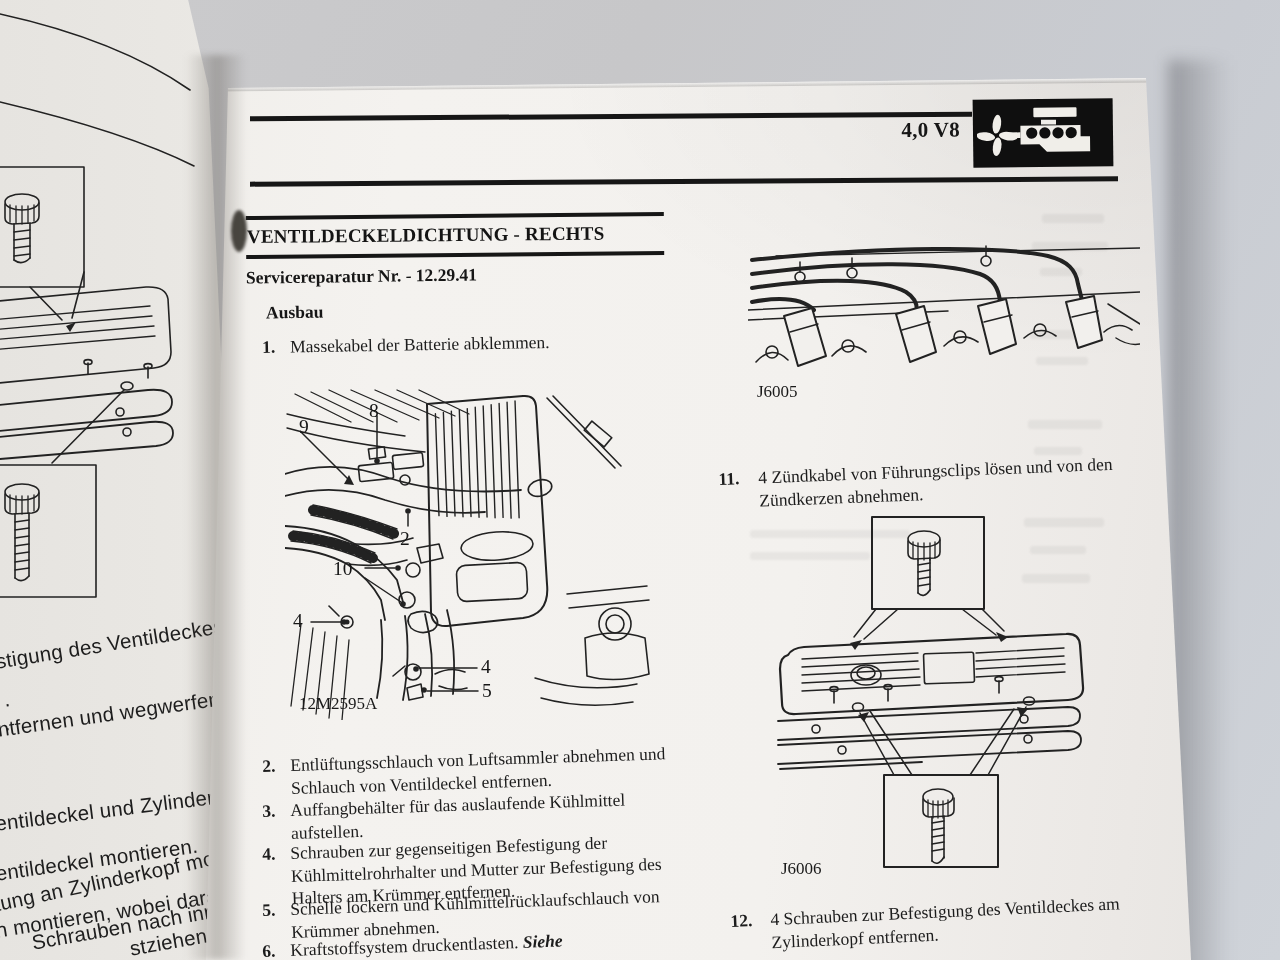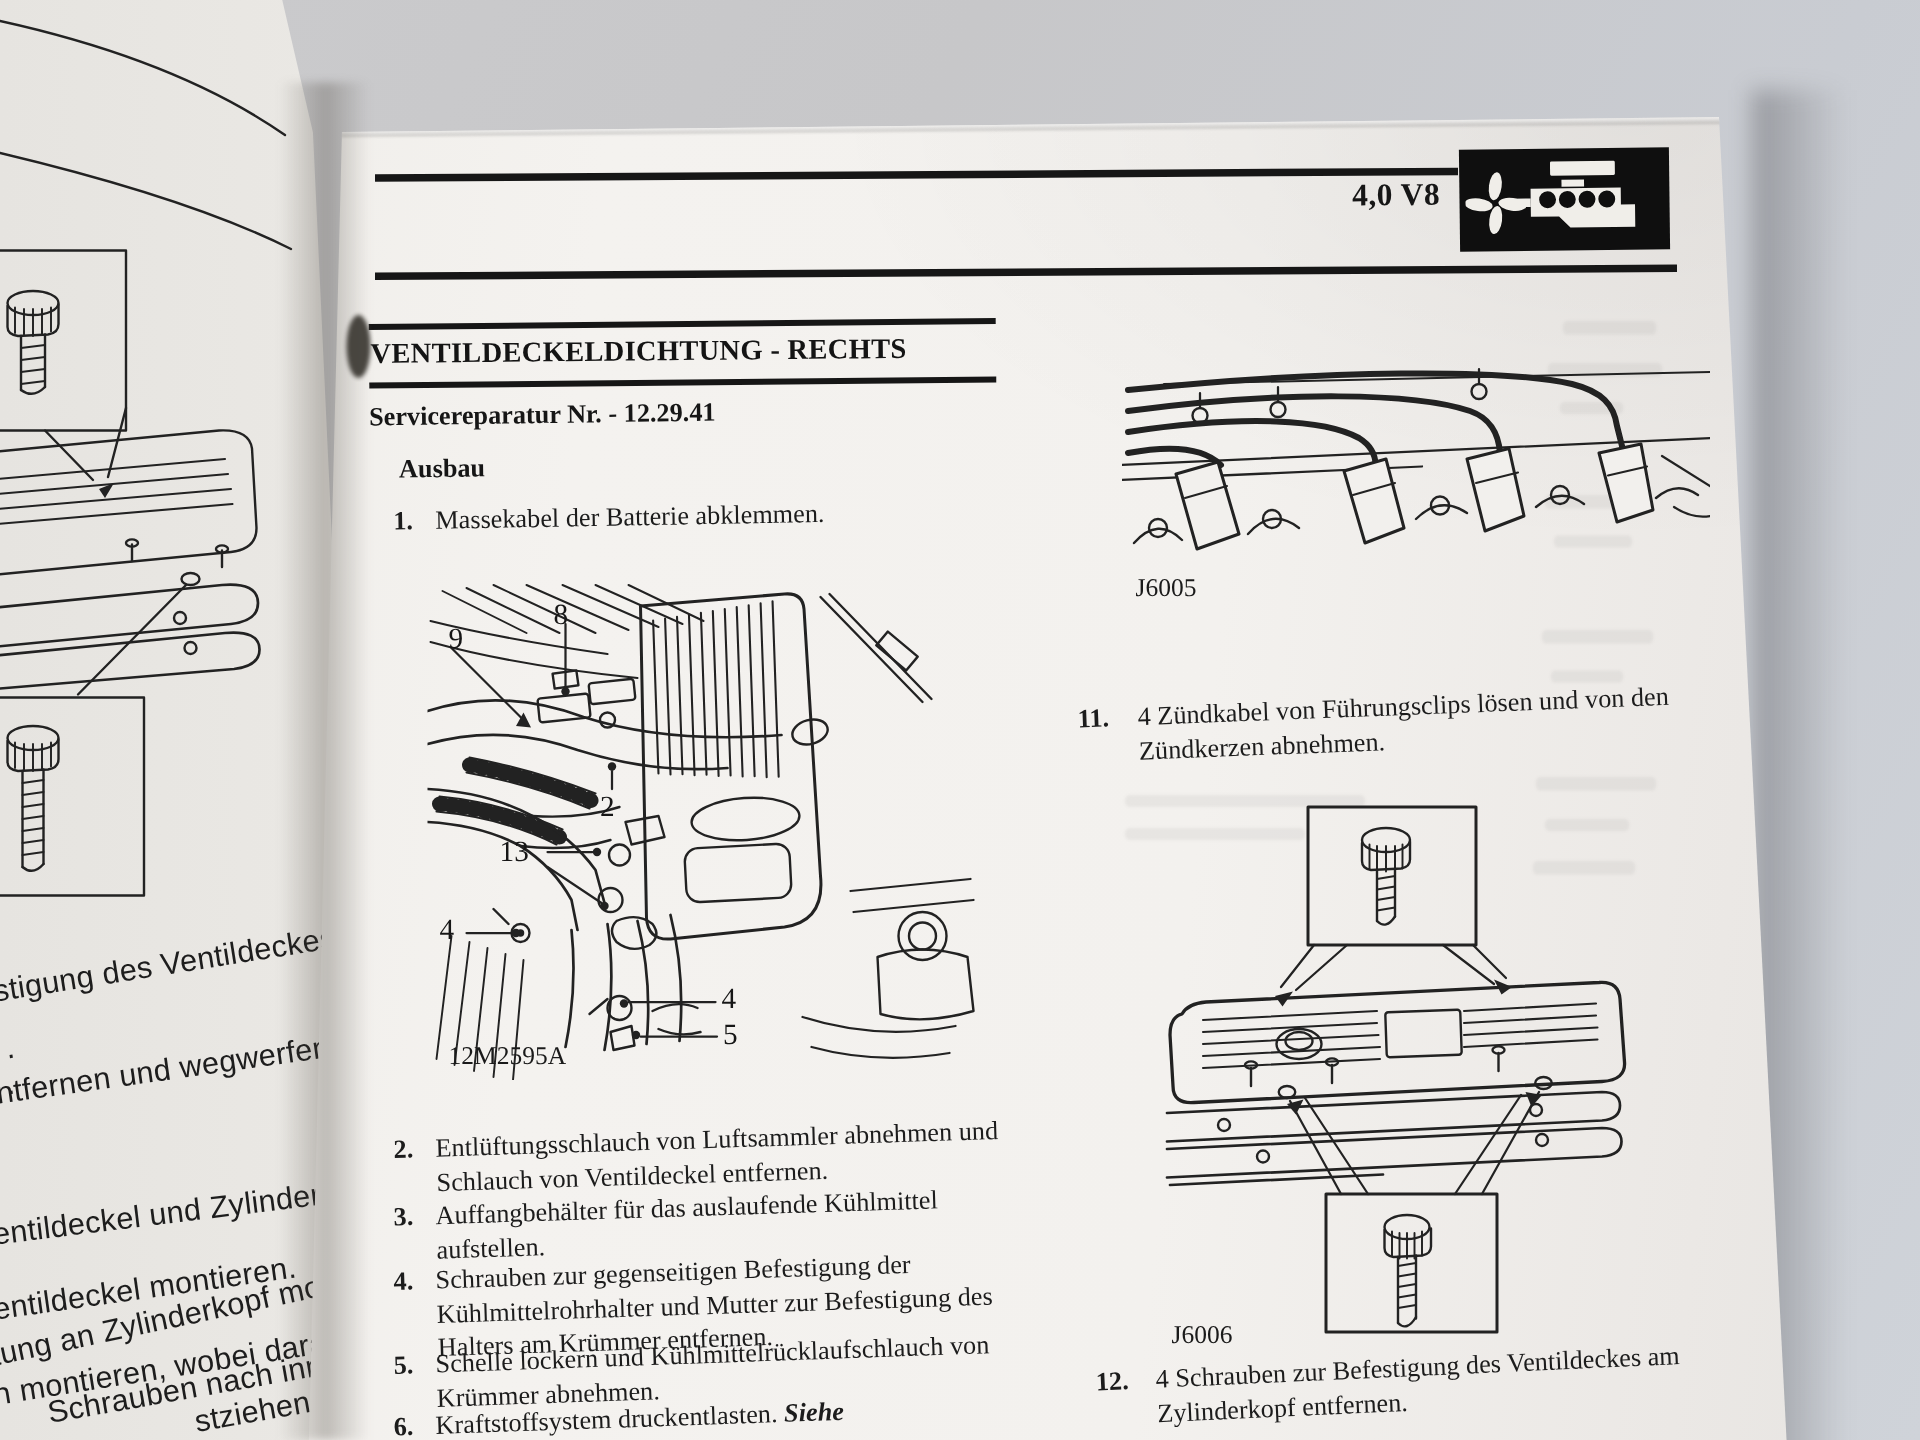--- a/index.html
+++ b/index.html
@@ -255,21 +255,21 @@
             <circle cx="59" cy="234" r="2.8" fill="#222" stroke="none"></circle>
           <path d="M192,280 H134" stroke-width="1.5"></path>
             <circle cx="131" cy="281" r="2.8" fill="#222" stroke="none"></circle>
           <path d="M193,303 H142" stroke-width="1.5"></path>
             <circle cx="139" cy="302" r="2.8" fill="#222" stroke="none"></circle>
         </g>
       </svg>
       <span class="callout" style="left:14px;top:28px">9</span>
       <span class="callout" style="left:84px;top:12px">8</span>
       <span class="callout" style="left:115px;top:140px">2</span>
-      <span class="callout" style="left:48px;top:170px">13</span>
+      <span class="callout" style="left:48px;top:170px">10</span>
       <span class="callout" style="left:8px;top:222px">4</span>
       <span class="callout" style="left:196px;top:268px">4</span>
       <span class="callout" style="left:197px;top:292px">5</span>
       <span class="fig-label" style="left:14px;top:306px">12M2595A</span>
     </div>
 
     <div class="step" style="left:262px;top:755px;transform:rotate(-1.8deg)">
       <span class="num">2.</span>
       <div class="lines">
         <div>Entlüftungsschlauch von Luftsammler abnehmen und</div>
@@ -346,21 +346,21 @@
     </div>
 
     <div class="step wide" style="left:718px;top:468px;transform:rotate(-2.2deg)">
       <span class="num">11.</span>
       <div class="lines">
         <div>4 Zündkabel von Führungsclips lösen und von den</div>
         <div>Zündkerzen abnehmen.</div>
       </div>
     </div>
 
-    <div class="fig" style="left:772px;top:528px;width:335px;height:362px">
+    <div class="fig" style="left:772px;top:507px;width:335px;height:362px">
       <svg width="335" height="362" viewBox="0 0 335 362">
         <g class="ink">
 
           <rect x="100" y="10" width="112" height="92" stroke-width="2"></rect>
           <g>
             <ellipse cx="152" cy="32" rx="16" ry="8"></ellipse>
             <path d="M136,34 v12 q0,5 6,6 l20,-1 q6,-1 6,-6 v-12"></path>
             <path d="M141,35 v16 M146,36 v17 M152,36 v17 M158,36 v17 M163,35 v16" stroke-width="1.3"></path>
             <path d="M146,52 v34 M158,51 v32" stroke-width="1.6"></path>
             <path d="M146,58 l12,-2 M146,65 l12,-2 M146,72 l12,-2 M146,79 l12,-2" stroke-width="1.3"></path>

